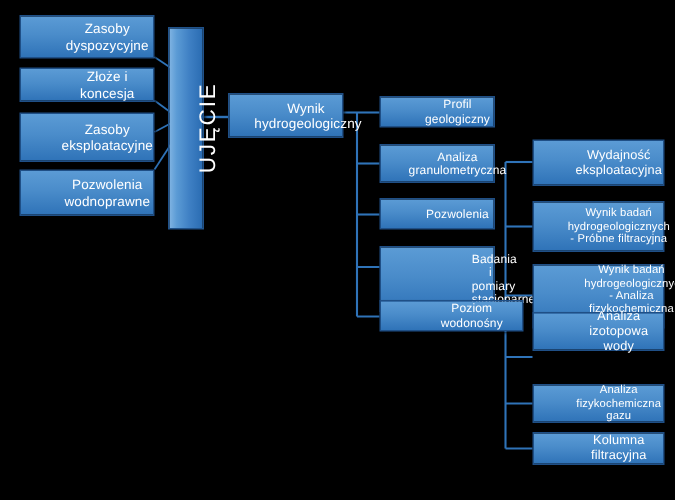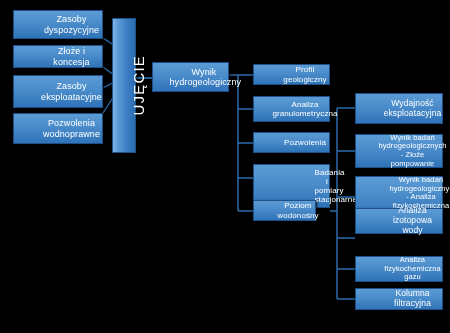--- a/index.html
+++ b/index.html
@@ -119,29 +119,29 @@
   </div>
   <div class="node c3" style="left:253px;top:96px;width:77px;height:26px;">
     <span>Analiza granulometryczna</span>
   </div>
   <div class="node c3" style="left:253px;top:132px;width:77px;height:21px;">
     <span>Pozwolenia</span>
   </div>
   <div class="node c3" style="left:253px;top:164px;width:77px;height:44px;padding-left:47px;">
     <span>Badania i pomiary stacjonarne</span>
   </div>
-  <div class="node c3" style="left:253px;top:200px;width:63px;height:21px;">
+  <div class="node c3" style="left:253px;top:200px;width:96px;height:21px;">
     <span>Poziom wodonośny</span>
   </div>
 
   <div class="node c4 big" style="left:355px;top:93px;width:88px;height:31px;">
     <span>Wydajność eksploatacyjna</span>
   </div>
   <div class="node c4" style="left:355px;top:134px;width:88px;height:34px;">
-    <span>Wynik badań hydrogeologicznych - Złoże pompowanie</span>
+    <span>Wynik badań hydrogeologicznych - Próbne filtracyjna</span>
   </div>
   <div class="node c4" style="left:355px;top:176px;width:88px;height:43px;padding-left:20px;">
     <span>Wynik badań hydrogeologicznych - Analiza fizykochemiczna wody</span>
   </div>
   <div class="node c4 big" style="left:355px;top:208px;width:88px;height:26px;">
     <span>Analiza izotopowa wody</span>
   </div>
   <div class="node c4" style="left:355px;top:256px;width:88px;height:26px;">
     <span>Analiza fizykochemiczna gazu</span>
   </div>

